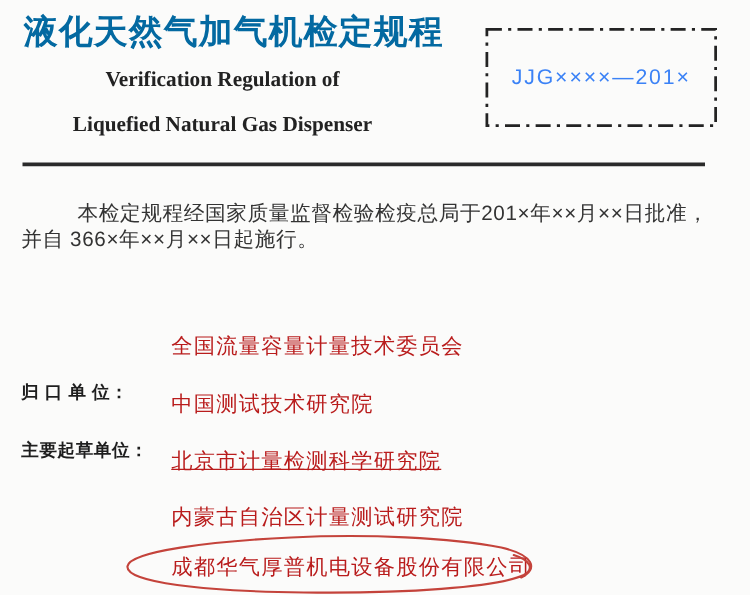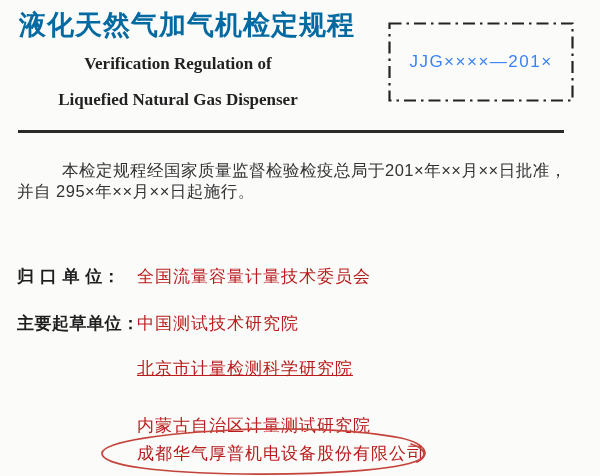--- a/index.html
+++ b/index.html
@@ -59,37 +59,38 @@
   .para-line {
     font-size: 16.5px;
     color: #333;
     letter-spacing: 0.5px;
     white-space: nowrap;
   }
   .para-l1 { left: 62px; top: 144px; margin-top: 16px; }
   .para-l2 { left: 17px; top: 181px; }
   .row-label {
     left: 17px;
-    font-size: 17px;
+    font-size: 14px;
     font-weight: 700;
     color: #1e1e1e;
     letter-spacing: 0.5px;
     white-space: nowrap;
+    margin-top: 40px;
   }
   .row-value {
     left: 137px;
     font-size: 17px;
     color: #b91c1c;
     letter-spacing: 1px;
     white-space: nowrap;
   }
   .r1 { top: 265px; }
   .r2 { top: 312px; }
   .r3 { top: 357px; text-decoration: underline; }
-  .r4 { top: 402px; margin-top: 12px; }
+  .r4 { top: 402px; }
   .r5 { top: 442px; }
   .highlight-ellipse {
     left: 95px; top: 426px;
     width: 340px; height: 50px;
     pointer-events: none;
   }
 </style>
 </head>
 <body>
 
@@ -103,21 +104,21 @@
 <div class="abs code-box">
   <svg width="186" height="80" viewBox="0 0 186 80">
     <rect x="1.5" y="1.5" width="183" height="77" fill="none" stroke="#232323" stroke-width="2.2" stroke-dasharray="12 5 2.5 5"></rect>
   </svg>
   <div class="code-text">JJG××××—201×</div>
 </div>
 
 <div class="abs h-rule"></div>
 
 <div class="abs para-line para-l1">本检定规程经国家质量监督检验检疫总局于201×年××月××日批准，</div>
-<div class="abs para-line para-l2">并自 295×年××月××日起施行。</div>
+<div class="abs para-line para-l2">并自 366×年××月××日起施行。</div>
 
 <div class="abs row-label r1">归 口 单 位：</div>
 <div class="abs row-value r1">全国流量容量计量技术委员会</div>
 
 <div class="abs row-label r2">主要起草单位：</div>
 <div class="abs row-value r2">中国测试技术研究院</div>
 
 <div class="abs row-value r3">北京市计量检测科学研究院</div>
 
 <div class="abs row-value r4">内蒙古自治区计量测试研究院</div>

